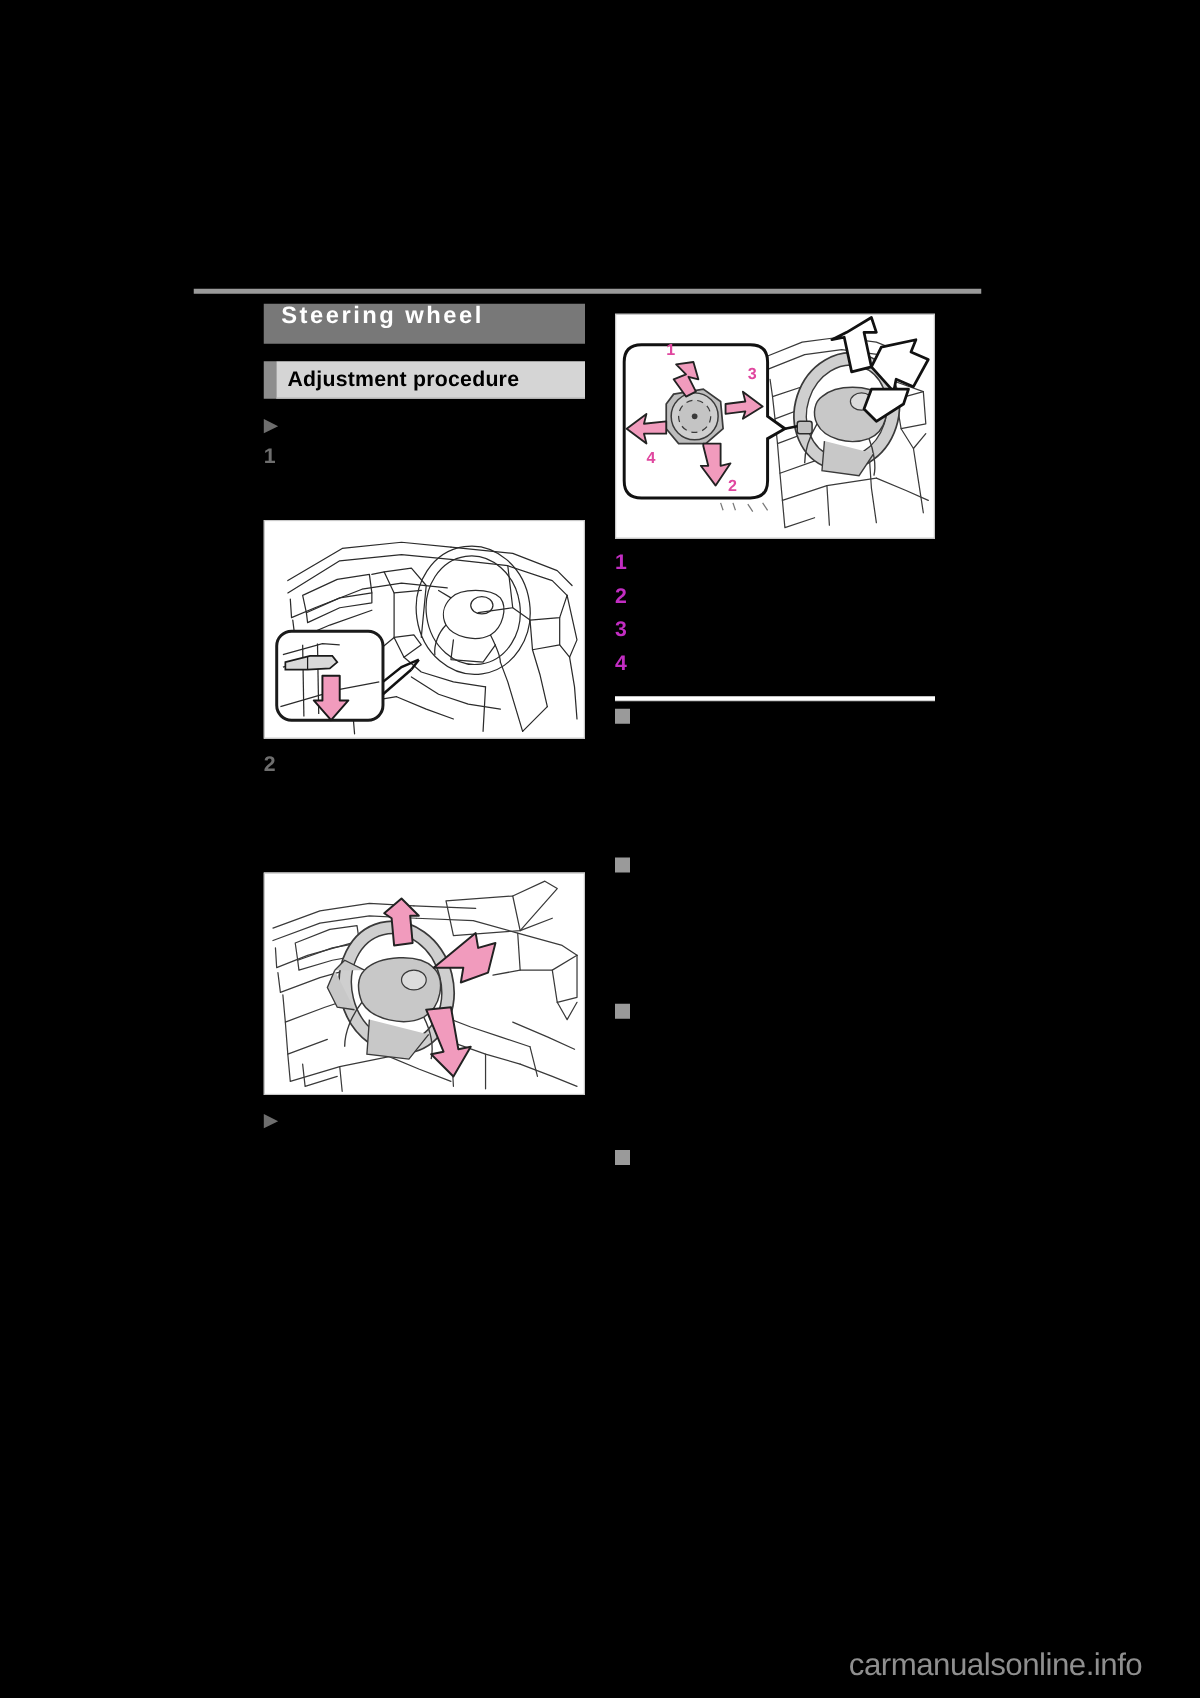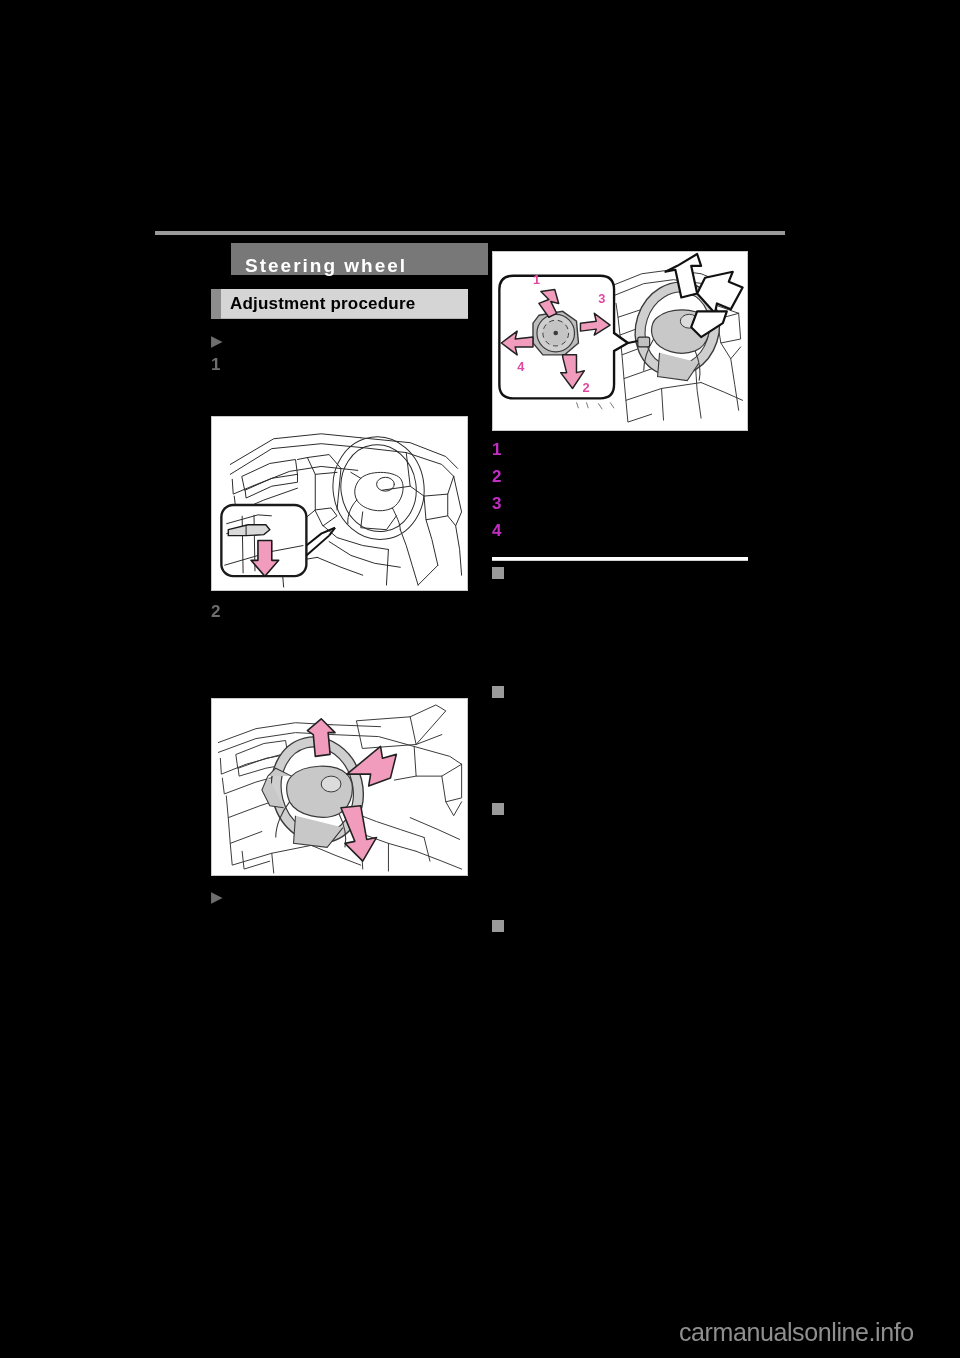--- a/index.html
+++ b/index.html
@@ -14,21 +14,21 @@
   
   .top-rule{position:absolute;left:155px;top:231px;width:630px;height:4px;background:#9a9a9a;}
 
   
   .col-left{position:absolute;left:211px;top:243px;width:257px;}
   .col-right{position:absolute;left:492px;top:243px;width:256px;}
 
   
   .title-bar{
     width:257px;height:32px;background:#787878;
-    display:flex;align-items:flex-end;margin-left:20px;
+    display:flex;align-items:flex-start;
   }
   .title-bar .t{
     color:#ffffff;font-size:19px;font-weight:bold;letter-spacing:2.0px;
     padding-left:14px;line-height:1;
   }
 
   
   .sect-wrap{margin-top:14px;display:flex;align-items:stretch;height:30px;}
   .sect-tab{width:10px;background:#8d8d8d;}
   .sect-bar{

